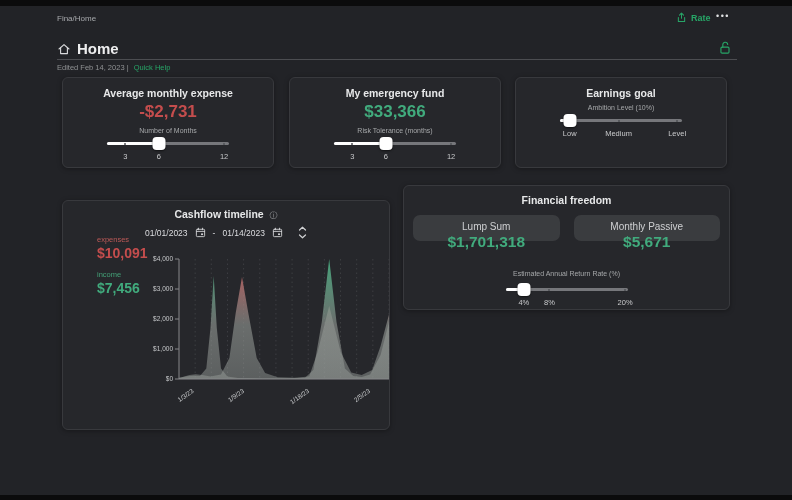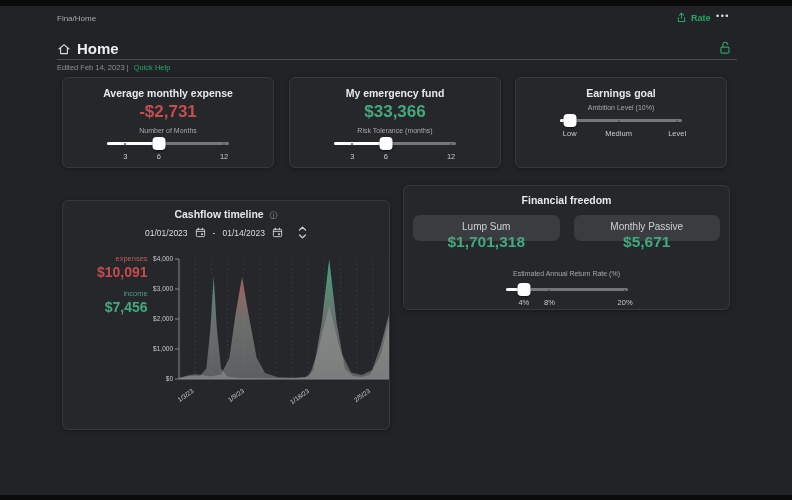--- a/index.html
+++ b/index.html
@@ -40,21 +40,21 @@
   .sl-labels span{position:absolute;top:15px;transform:translateX(-50%);font-size:7.5px;color:#c9cacc;white-space:nowrap;}
 
   
   .cashflow-card{left:62px;top:185px;width:328px;height:230px;margin-top:15px;}
   .cf-title{margin-top:7px;text-align:center;font-size:10.5px;font-weight:bold;color:#e7e8e9;}
   .cf-title .info{font-weight:normal;font-size:8px;color:#9b9da0;margin-left:3px;}
   .date-row{position:absolute;left:0;right:0;top:25px;display:flex;justify-content:center;align-items:center;gap:7px;}
   .date-text{font-size:8.5px;color:#dcdde0;}
   .icon-btn{display:inline-flex;align-items:center;cursor:pointer;}
   .swap-btn{margin-left:8px;}
-  .cf-stats{position:absolute;left:34px;top:53px;text-align:right;}
+  .cf-stats{position:absolute;left:34px;top:34px;text-align:left;}
   .cf-stats .lbl{font-size:7.5px;}
   .cf-stats .val{font-size:14px;font-weight:bold;margin-top:1px;}
   .cf-stats .grp2{margin-top:9px;}
   .lbl.red{color:#bd5a58;} .lbl.green{color:#43a077;}
   .chart-wrap{position:absolute;left:70px;top:48px;width:258px;height:162px;}
 
   
   .freedom-card{left:403px;top:185px;width:327px;height:125px;}
   .fr-title{margin-top:8px;text-align:center;font-size:10.5px;font-weight:bold;color:#e7e8e9;}
   .fr-boxes{position:absolute;left:9px;right:9px;top:29px;display:flex;gap:14px;}

